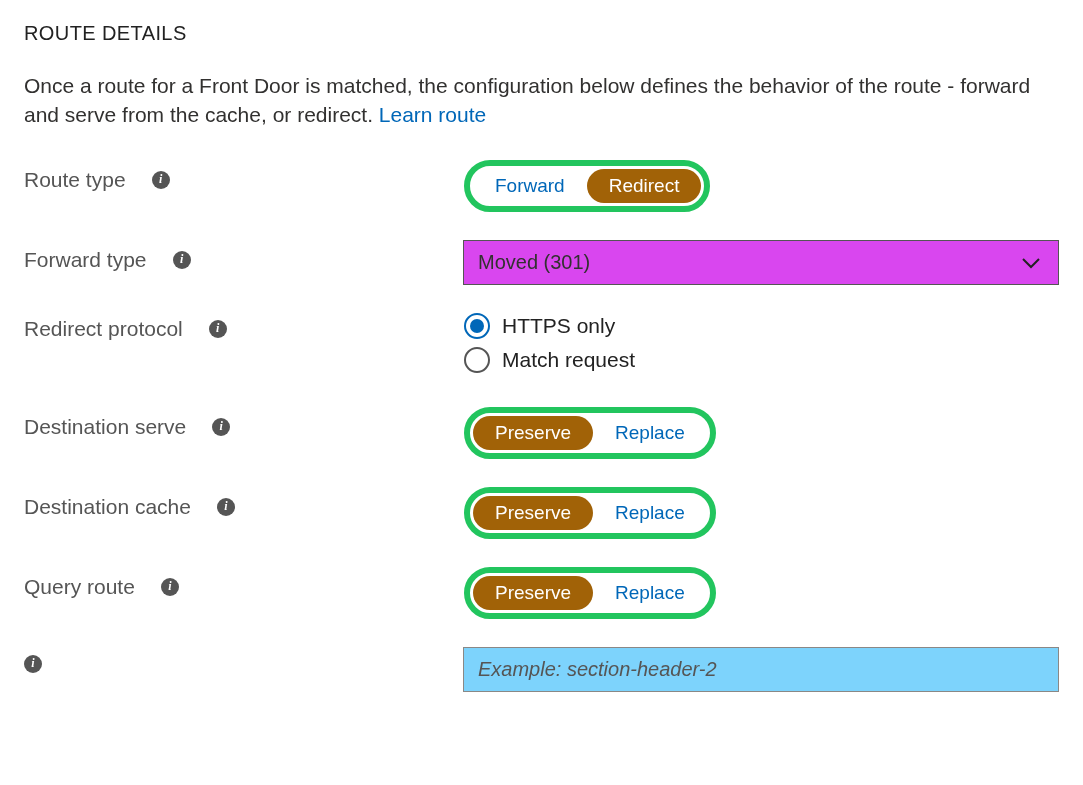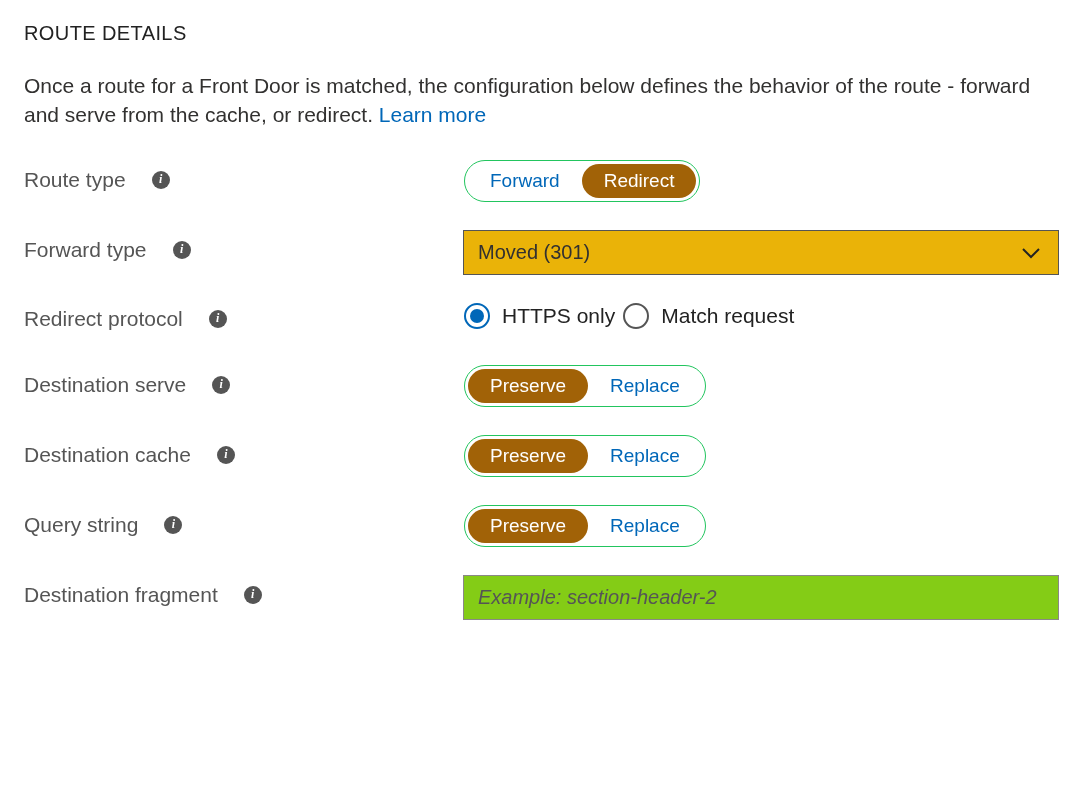--- a/index.html
+++ b/index.html
@@ -59,21 +59,21 @@
     background: #555;
     color: #fff;
     font-size: 12px;
     font-weight: 700;
     font-family: Georgia, serif;
     font-style: italic;
     cursor: help;
   }
   .pill-group {
     display: inline-flex;
-    border: 1px solid #22c55e;
+    border: 6px solid #22c55e;
     border-radius: 999px;
     padding: 3px;
     background: #fff;
   }
   .pill {
     padding: 6px 22px;
     border-radius: 999px;
     font-size: 19px;
     color: #0067b8;
     cursor: pointer;
@@ -86,31 +86,31 @@
   .select-wrap {
     position: relative;
     width: 596px;
   }
   .select-box {
     width: 100%;
     border: 1px solid #555;
     padding: 10px 14px;
     font-size: 20px;
     color: #323130;
-    background: #eab308;
+    background: #d946ef;
     cursor: pointer;
   }
   .select-chevron {
     position: absolute;
     right: 18px;
     top: 50%;
     transform: translateY(-50%);
     pointer-events: none;
   }
-  .radio-list { display: flex; flex-direction: row; gap: 8px; }
+  .radio-list { display: flex; flex-direction: column; gap: 8px; }
   .radio-item {
     display: flex;
     align-items: center;
     gap: 12px;
     cursor: pointer;
   }
   .radio-outer {
     width: 26px;
     height: 26px;
     border: 2px solid #555;
@@ -133,34 +133,34 @@
     font-size: 21px;
     color: #222;
   }
   .text-input {
     width: 596px;
     border: 1px solid #8a8886;
     padding: 10px 14px;
     font-size: 20px;
     font-style: italic;
     color: #555;
-    background: #84cc16;
+    background: #7dd3fc;
   }
   .text-input::placeholder {
     color: #555;
     font-style: italic;
   }
 </style>
 </head>
 <body>
 
 <h2 class="section-title">ROUTE DETAILS</h2>
 
 <p class="description">
-  <span>Once a route for a Front Door is matched, the configuration below defines the behavior of the route - forward and serve from the cache, or redirect. </span><a href="#">Learn more</a>
+  <span>Once a route for a Front Door is matched, the configuration below defines the behavior of the route - forward and serve from the cache, or redirect. </span><a href="#">Learn route</a>
 </p>
 
 <div class="form-row">
   <div class="label-col">
     <span>Route type</span>
     <span class="info-icon">i</span>
   </div>
   <div class="control-col">
     <div class="pill-group">
       <div class="pill">Forward</div>
@@ -228,32 +228,31 @@
   <div class="control-col">
     <div class="pill-group">
       <div class="pill selected">Preserve</div>
       <div class="pill">Replace</div>
     </div>
   </div>
 </div>
 
 <div class="form-row">
   <div class="label-col">
-    <span>Query string</span>
+    <span>Query route</span>
     <span class="info-icon">i</span>
   </div>
   <div class="control-col">
     <div class="pill-group">
       <div class="pill selected">Preserve</div>
       <div class="pill">Replace</div>
     </div>
   </div>
 </div>
 
 <div class="form-row">
   <div class="label-col">
-    <span>Destination fragment</span>
     <span class="info-icon">i</span>
   </div>
   <div class="control-col">
     <input type="text" class="text-input" placeholder="Example: section-header-2" style="">
   </div>
 </div>
 
 </body></html>

